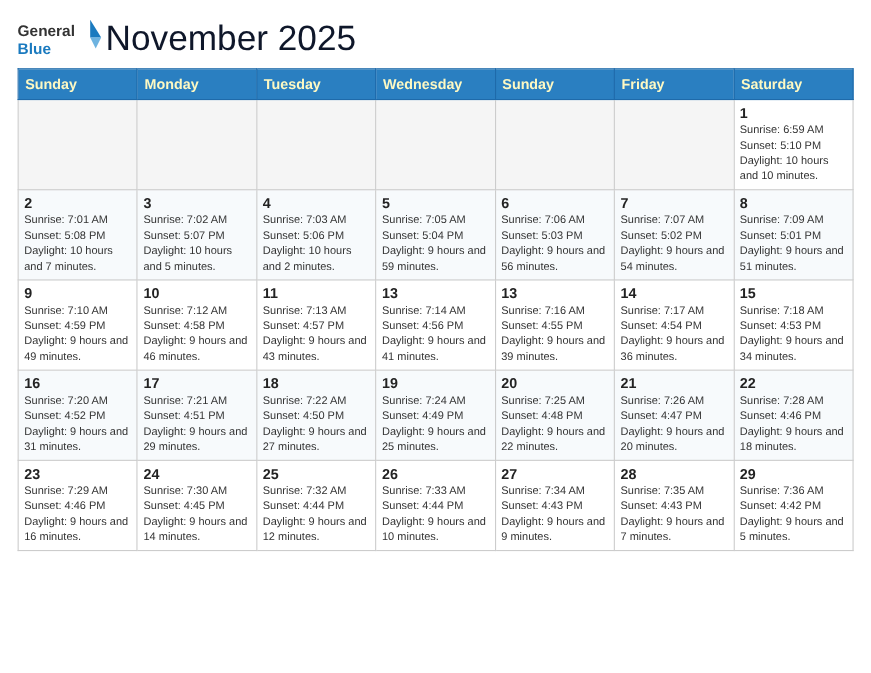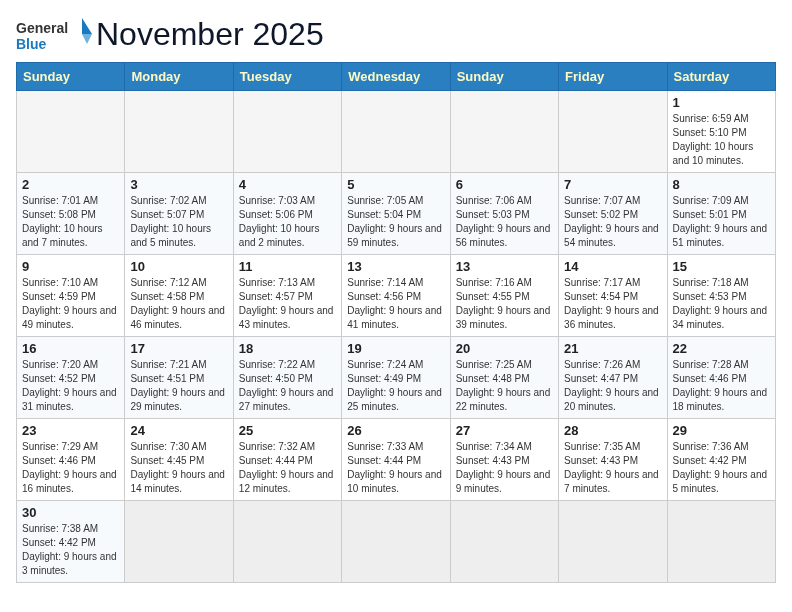--- a/index.html
+++ b/index.html
@@ -234,26 +234,14 @@
         </td>
         <td>
           <span class="day-number">28</span>
           <div class="day-info">Sunrise: 7:35 AM<br>Sunset: 4:43 PM<br>Daylight: 9 hours and 7 minutes.</div>
         </td>
         <td>
           <span class="day-number">29</span>
           <div class="day-info">Sunrise: 7:36 AM<br>Sunset: 4:42 PM<br>Daylight: 9 hours and 5 minutes.</div>
         </td>
       </tr>
-      <tr>
-        <td>
-          <span class="day-number">30</span>
-          <div class="day-info">Sunrise: 7:38 AM<br>Sunset: 4:42 PM<br>Daylight: 9 hours and 3 minutes.</div>
-        </td>
-        <td class="empty"></td>
-        <td class="empty"></td>
-        <td class="empty"></td>
-        <td class="empty"></td>
-        <td class="empty"></td>
-        <td class="empty"></td>
-      </tr>
     </tbody>
 </table>
 
 </body></html>

